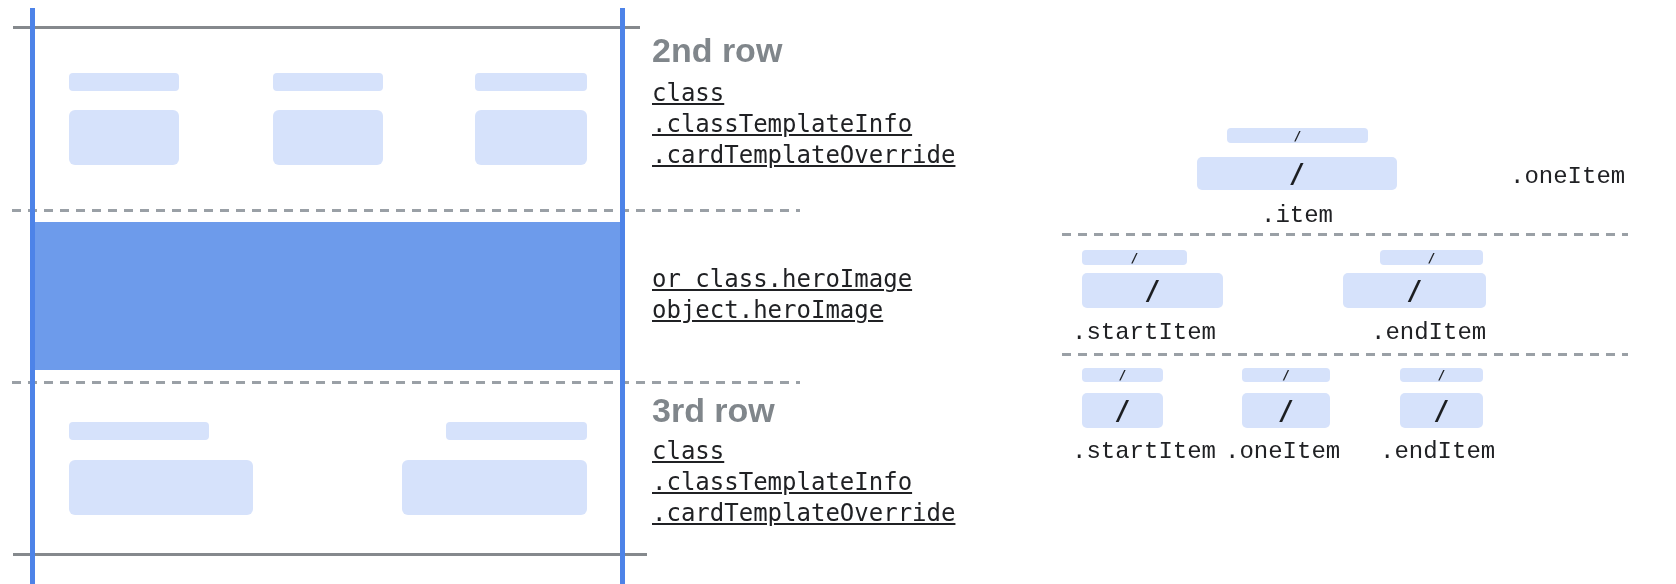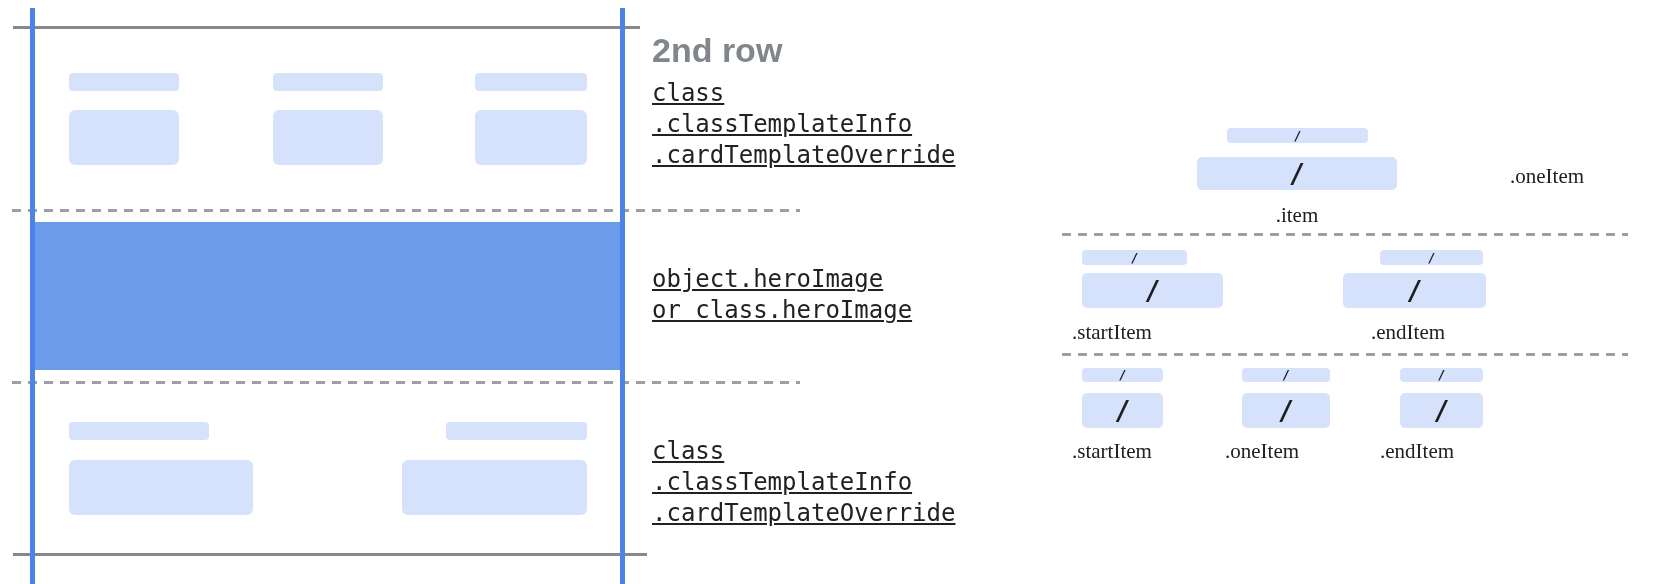--- a/index.html
+++ b/index.html
@@ -13,22 +13,22 @@
         background:repeating-linear-gradient(90deg,var(--dashed-line-gray,#9aa0a6) 0 9px,transparent 9px 16px);}
 
   
   .ph-s{position:absolute;height:18px;border-radius:4px;background:var(--placeholder-blue,#d6e2fb);}
   .ph-l{position:absolute;height:55px;border-radius:6px;background:var(--placeholder-blue,#d6e2fb);}
   .hero{position:absolute;background:var(--hero-blue,#6d9beb);}
 
   
   .h-row{position:absolute;font-size:34px;font-weight:bold;color:var(--heading-gray,#80868b);
          line-height:36px;white-space:nowrap;text-align:center;}
-  .code{position:absolute;font-family:Liberation Serif, serif;
-        font-size:21px;line-height:31px;color:var(--code-text,#202124);white-space:nowrap;}
+  .code{position:absolute;font-family:Liberation Mono, monospace;
+        font-size:24px;line-height:31px;color:var(--code-text,#202124);white-space:nowrap;}
   .codeblock{position:absolute;font-family:"DejaVu Sans Mono","Liberation Mono",monospace;
         font-size:24px;line-height:31px;color:var(--code-text,#202124);white-space:nowrap;text-decoration:underline;}
   .codeblock div{height:31px;}
 
   
   .bar-s{position:absolute;border-radius:4px;background:var(--placeholder-blue,#d6e2fb);
          text-align:center;font-family:"DejaVu Sans Mono","Liberation Mono",monospace;
          font-weight:bold;color:#1c1e21;}
   .bar-l{position:absolute;border-radius:5px;background:var(--placeholder-blue,#d6e2fb);
          text-align:center;font-family:"DejaVu Sans Mono","Liberation Mono",monospace;
@@ -65,24 +65,25 @@
   <div class="vline" style="left:620px;top:8px;height:576px;"></div>
 
   <div class="h-row" style="left:652px;top:32px;">2nd row</div>
   <div class="codeblock" style="left:652px;top:78px;">
     <div>class</div>
     <div>.classTemplateInfo</div>
     <div>.cardTemplateOverride</div>
   </div>
 
   <div class="codeblock" style="left:652px;top:264px;">
+    <div>or class.heroImage</div>
     <div>object.heroImage</div>
-    <div>or class.heroImage</div>
   </div>
 
+  <div class="h-row" style="left:652px;top:392px;">3rd row</div>
   <div class="codeblock" style="left:652px;top:436px;">
     <div>class</div>
     <div>.classTemplateInfo</div>
     <div>.cardTemplateOverride</div>
   </div>
 
   <div class="bar-s" style="left:1227px;top:128px;width:141px;height:15px;font-size:13px;line-height:15px;">
     <span>/</span>
   </div>
   <div class="bar-l" style="left:1197px;top:157px;width:200px;height:33px;font-size:27px;line-height:33px;">

